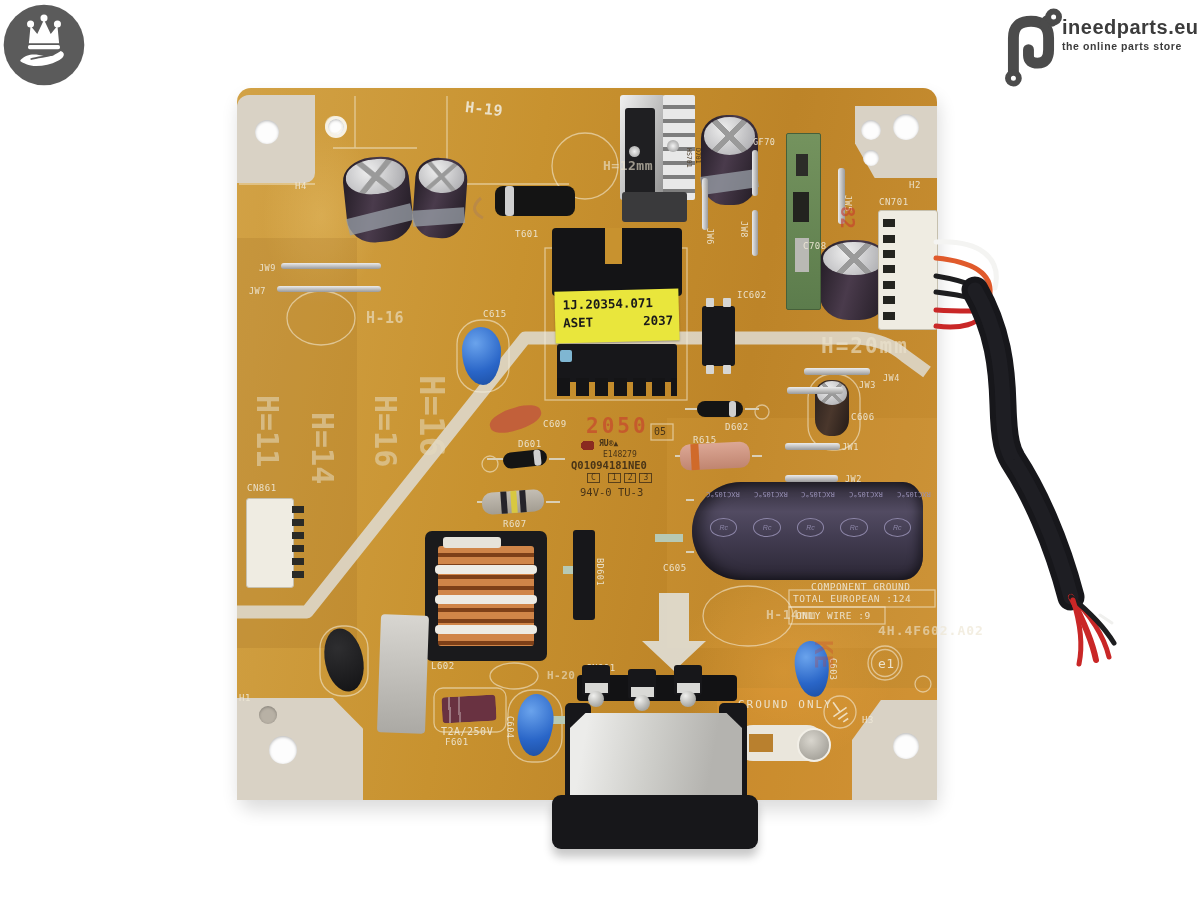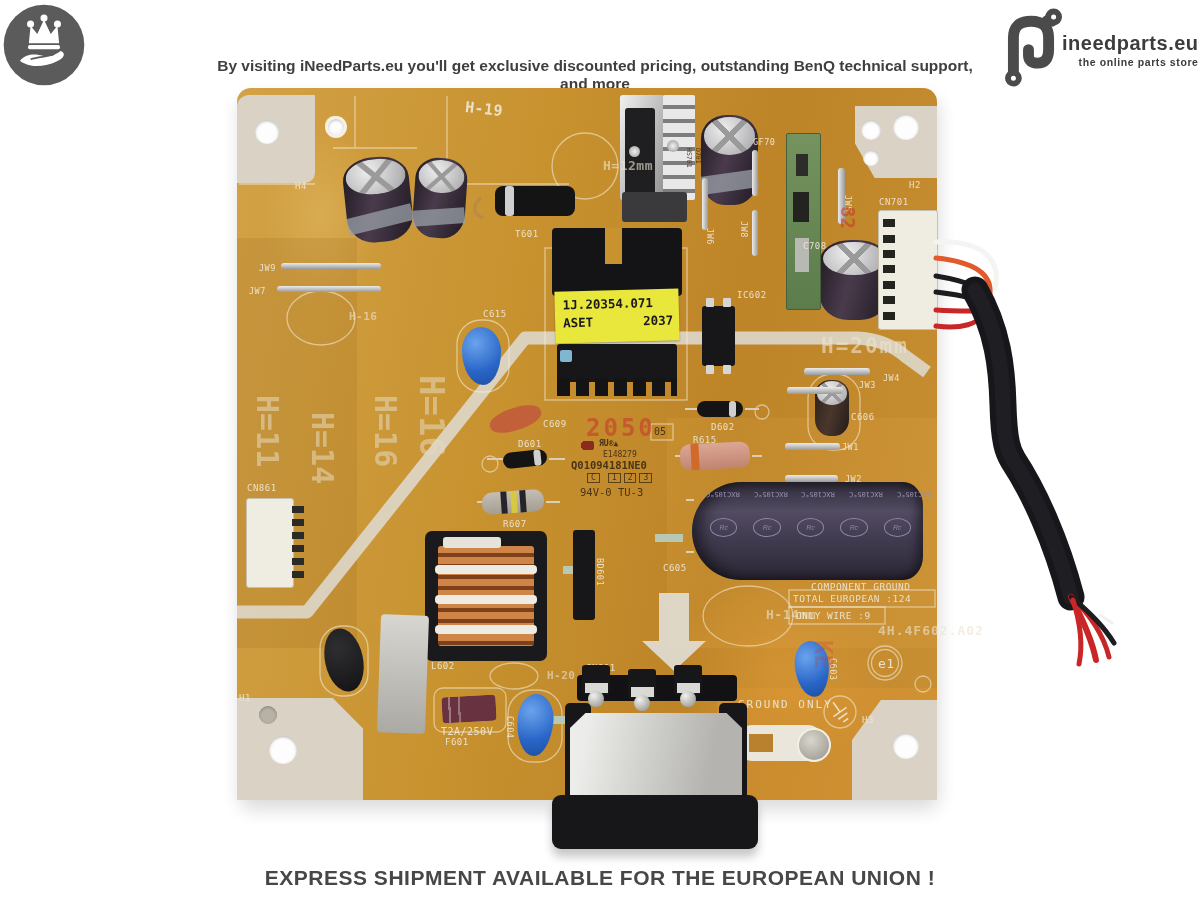--- a/index.html
+++ b/index.html
@@ -5,21 +5,21 @@
   html,body{margin:0;padding:0;background:#ffffff;}
   .stage{position:relative;width:1200px;height:900px;background:#ffffff;overflow:hidden;
          font-family:"Liberation Sans",sans-serif;}
   .abs{position:absolute;}
 
   
   .badge{left:2px;top:3px;width:84px;height:84px;}
   .top-banner{left:215px;top:57px;width:760px;text-align:center;font-size:15.5px;font-weight:700;color:#3f3f3f;}
   .logo{left:1000px;top:6px;width:196px;height:80px;}
   .logo-glyph{position:absolute;left:0;top:2px;}
-  .logo-text{position:absolute;left:62px;top:26px;color:#3c3c3c;text-align:right;}
+  .logo-text{position:absolute;left:62px;top:10px;color:#3c3c3c;}
   .logo-title{font-size:20px;font-weight:800;letter-spacing:.5px;}
   .logo-sub{font-size:10.5px;font-weight:700;letter-spacing:.6px;margin-top:1px;}
   .bottom-banner{left:0;top:866px;width:1200px;text-align:center;font-size:21px;font-weight:700;color:#474747;letter-spacing:.5px;}
 
   
   .board{left:237px;top:88px;width:700px;height:712px;border-radius:14px;
     background:
       radial-gradient(closest-side at 78% 82%, rgba(255,176,70,.28), transparent 72%),
       radial-gradient(closest-side at 12% 18%, rgba(255,226,150,.22), transparent 70%),
       linear-gradient(100deg,#d2a246 0%,#c8922f 38%,#bd8428 68%,#c98f33 100%);
@@ -78,21 +78,20 @@
       <path d="M32,48 L34,27 L42,37 L50,20 L58,37 L66,27 L68,48 Z" fill="#ffffff"></path>
       <circle cx="34" cy="25" r="4.2" fill="#ffffff"></circle>
         <circle cx="50" cy="18" r="4.2" fill="#ffffff"></circle>
         <circle cx="66" cy="25" r="4.2" fill="#ffffff"></circle>
       <rect x="31" y="50" width="38" height="5" rx="2" fill="#ffffff"></rect>
       <path d="M22,68 C30,59 41,61 50,63 C58,64.5 64,61 70,57 C77,60 73,66 66,69 C55,75 38,77 29,73 C24,71 21,70 22,68 Z" fill="#ffffff"></path>
       <path d="M34,67 C44,64 54,64 62,61" stroke="#5b5b5b" stroke-width="2" fill="none"></path>
     </svg>
   </div>
 
-  <div class="abs top-banner">By visiting iNeedParts.eu you'll get exclusive discounted pricing, outstanding BenQ technical support, and more</div>
 
   <div class="abs logo">
     <span class="logo-glyph">
       <svg width="62" height="80" viewBox="0 0 74 92">
         <path d="M16,78 L16,34 Q16,14 37,14 Q58,14 58,34 L58,48 Q58,64 45,64 Q34,64 34,55 L34,48" fill="none" stroke="#4b4b4b" stroke-width="13" stroke-linecap="round"></path>
         <circle cx="16" cy="82" r="6.5" fill="#ffffff" stroke="#4b4b4b" stroke-width="7"></circle>
         <path d="M62,14 Q58,10 54,16" fill="none" stroke="#4b4b4b" stroke-width="13" stroke-linecap="round"></path>
         <circle cx="64" cy="9" r="6.5" fill="#ffffff" stroke="#4b4b4b" stroke-width="7"></circle>
       </svg>
     </span>
@@ -295,21 +294,21 @@
     <div class="staple vert" style="left:515px;top:122px;width:6px;height:46px;"></div>
     <div class="staple vert" style="left:465px;top:90px;width:6px;height:52px;"></div>
     <div class="staple vert" style="left:601px;top:80px;width:7px;height:56px;"></div>
     <div class="staple" style="left:567px;top:280px;width:66px;height:7px;"></div>
     <div class="staple" style="left:550px;top:299px;width:56px;height:7px;"></div>
     <div class="staple" style="left:548px;top:355px;width:55px;height:7px;"></div>
     <div class="staple" style="left:548px;top:387px;width:53px;height:7px;"></div>
 
     <span class="sk big" style="left:228px;top:14px;font-size:15px;transform:rotate(6deg);">H-19</span>
     <span class="sk big faint" style="left:318px;top:71px;font-size:13px;">H=12mm</span>
-    <span class="sk big faint" style="left:64px;top:223px;font-size:11px;text-align:center;">H-16</span>
+    <span class="sk big faint" style="left:81px;top:223px;font-size:15px;text-align:center;">H-16</span>
     <span class="sk" style="left:58px;top:94px;">H4</span>
     <span class="sk" style="left:672px;top:93px;">H2</span>
     <span class="sk" style="left:2px;top:606px;">H1</span>
     <span class="sk" style="left:625px;top:628px;">H3</span>
     <span class="sk" style="left:22px;top:176px;font-size:8.5px;">JW9</span>
     <span class="sk" style="left:12px;top:199px;font-size:8.5px;">JW7</span>
     <span class="sk" style="left:278px;top:142px;">T601</span>
     <span class="sk" style="left:246px;top:222px;">C615</span>
     <span class="sk" style="left:516px;top:50px;font-size:8.5px;">GF70</span>
     <span class="sk" style="left:642px;top:110px;">CN701</span>
@@ -317,21 +316,21 @@
     <span class="sk v" style="left:615px;top:107px;font-size:8.5px;">JW5</span>
     <span class="sk v" style="left:477px;top:140px;font-size:8.5px;">JW6</span>
     <span class="sk v" style="left:511px;top:133px;font-size:8.5px;">JW8</span>
     <span class="dk" style="left:455px;top:60px;font-size:6.5px;transform:rotate(90deg);transform-origin:0 0;">HS701</span>
     <span class="dk" style="left:464px;top:60px;font-size:6.5px;transform:rotate(90deg);transform-origin:0 0;">D701</span>
     <span class="sk" style="left:500px;top:203px;">IC602</span>
     <span class="sk big faint" style="left:536px;top:248px;font-size:21px;letter-spacing:2px;">H=20mm</span>
     <span class="sk" style="left:622px;top:293px;font-size:8.5px;">JW3</span>
     <span class="sk" style="left:646px;top:286px;font-size:8.5px;">JW4</span>
     <span class="sk" style="left:614px;top:325px;">C606</span>
-    <span class="sk" style="left:474px;top:335px;">D602</span>
+    <span class="sk" style="left:488px;top:335px;">D602</span>
     <span class="sk" style="left:456px;top:348px;">R615</span>
     <span class="sk" style="left:605px;top:355px;font-size:8.5px;">JW1</span>
     <span class="sk" style="left:608px;top:387px;font-size:8.5px;">JW2</span>
     <span class="sk" style="left:281px;top:352px;">D601</span>
     <span class="sk" style="left:266px;top:432px;">R607</span>
     <span class="sk" style="left:306px;top:332px;">C609</span>
     <span class="sk" style="left:426px;top:476px;">C605</span>
     <span class="sk v" style="left:367px;top:470px;font-size:8.5px;">BD601</span>
     <span class="sk big faint" style="left:481px;top:520px;font-size:13px;">H-14mm</span>
     <span class="sk" style="left:194px;top:574px;">L602</span>
@@ -350,21 +349,21 @@
     <span class="sk" style="left:556px;top:506px;font-size:9.5px;">TOTAL EUROPEAN :124</span>
     <span class="sk" style="left:559px;top:523px;font-size:9.5px;">ONLY WIRE :9</span>
     <span class="sk big faint" style="left:593px;top:536px;font-size:13px;letter-spacing:1px;">4H.4F602.A02</span>
     <span class="sk" style="left:641px;top:569px;font-size:13px;">e1</span>
 
     <span class="vbig" style="left:45px;top:307px;font-size:30px;">H=11</span>
     <span class="vbig" style="left:100px;top:324px;font-size:30px;">H=14</span>
     <span class="vbig" style="left:163px;top:307px;font-size:30px;">H=16</span>
     <span class="vbig" style="left:212px;top:287px;font-size:34px;">H=16</span>
 
-    <span class="stamp" style="left:349px;top:328px;font-size:24px;letter-spacing:3px;">2050</span>
+    <span class="stamp" style="left:349px;top:328px;font-size:21px;letter-spacing:3px;">2050</span>
     <span class="dk" style="left:417px;top:339px;font-size:10px;">05</span>
     <span class="stamp v" style="left:620px;top:118px;font-size:19px;transform:rotate(90deg);transform-origin:0 0;">82</span>
     <span class="stamp" style="left:598px;top:552px;font-size:24px;transform:rotate(90deg);transform-origin:0 0;opacity:.45;">KE</span>
     <span class="abs" style="left:344px;top:352px;width:13px;height:11px;background:radial-gradient(circle at 35% 50%,#8a2b20 45%,transparent 46%),radial-gradient(circle at 70% 50%,#8a2b20 45%,transparent 46%);"></span>
     <span class="dk" style="left:362px;top:352px;font-size:8px;font-weight:700;">ЯU®▲</span>
     <span class="dk" style="left:366px;top:363px;font-size:8px;">E148279</span>
     <span class="dk" style="left:334px;top:372px;font-size:10.5px;font-weight:700;">Q01094181NE0</span>
     <span class="abs" style="left:350px;top:385px;display:flex;gap:3px;">
       <span class="dk" style="position:static;border:1px solid rgba(62,45,22,.8);font-size:8px;padding:0 3px;">C</span>
       <span class="dk" style="position:static;border:1px solid rgba(62,45,22,.8);font-size:8px;padding:0 3px;margin-left:5px;">1</span>
@@ -403,14 +402,13 @@
       <path d="M975,290 C998,330 1002,368 1003,405 C1004,442 1008,452 1013,460 C1034,492 1056,540 1071,597" stroke="#17171b" stroke-width="27"></path>
       <path d="M975,290 C998,330 1002,368 1003,405 C1004,442 1008,452 1013,460 C1034,492 1056,540 1071,597" stroke="#26262c" stroke-width="15" opacity=".5"></path>
       <path d="M1071,597 C1082,618 1092,640 1096,660" stroke="#c92727" stroke-width="6"></path>
       <path d="M1071,597 C1090,614 1104,636 1109,657" stroke="#c92727" stroke-width="5"></path>
       <path d="M1071,597 C1087,610 1103,625 1114,643" stroke="#1d1d1f" stroke-width="5"></path>
       <path d="M1073,600 C1080,622 1083,645 1079,664" stroke="#c92727" stroke-width="5"></path>
       <path d="M1100,615 l12,8" stroke="#f0f0ee" stroke-width="3"></path>
     </g>
   </svg>
 
-  <div class="abs bottom-banner">EXPRESS SHIPMENT AVAILABLE FOR THE EUROPEAN UNION !</div>
 </div>
 
 </body></html>

